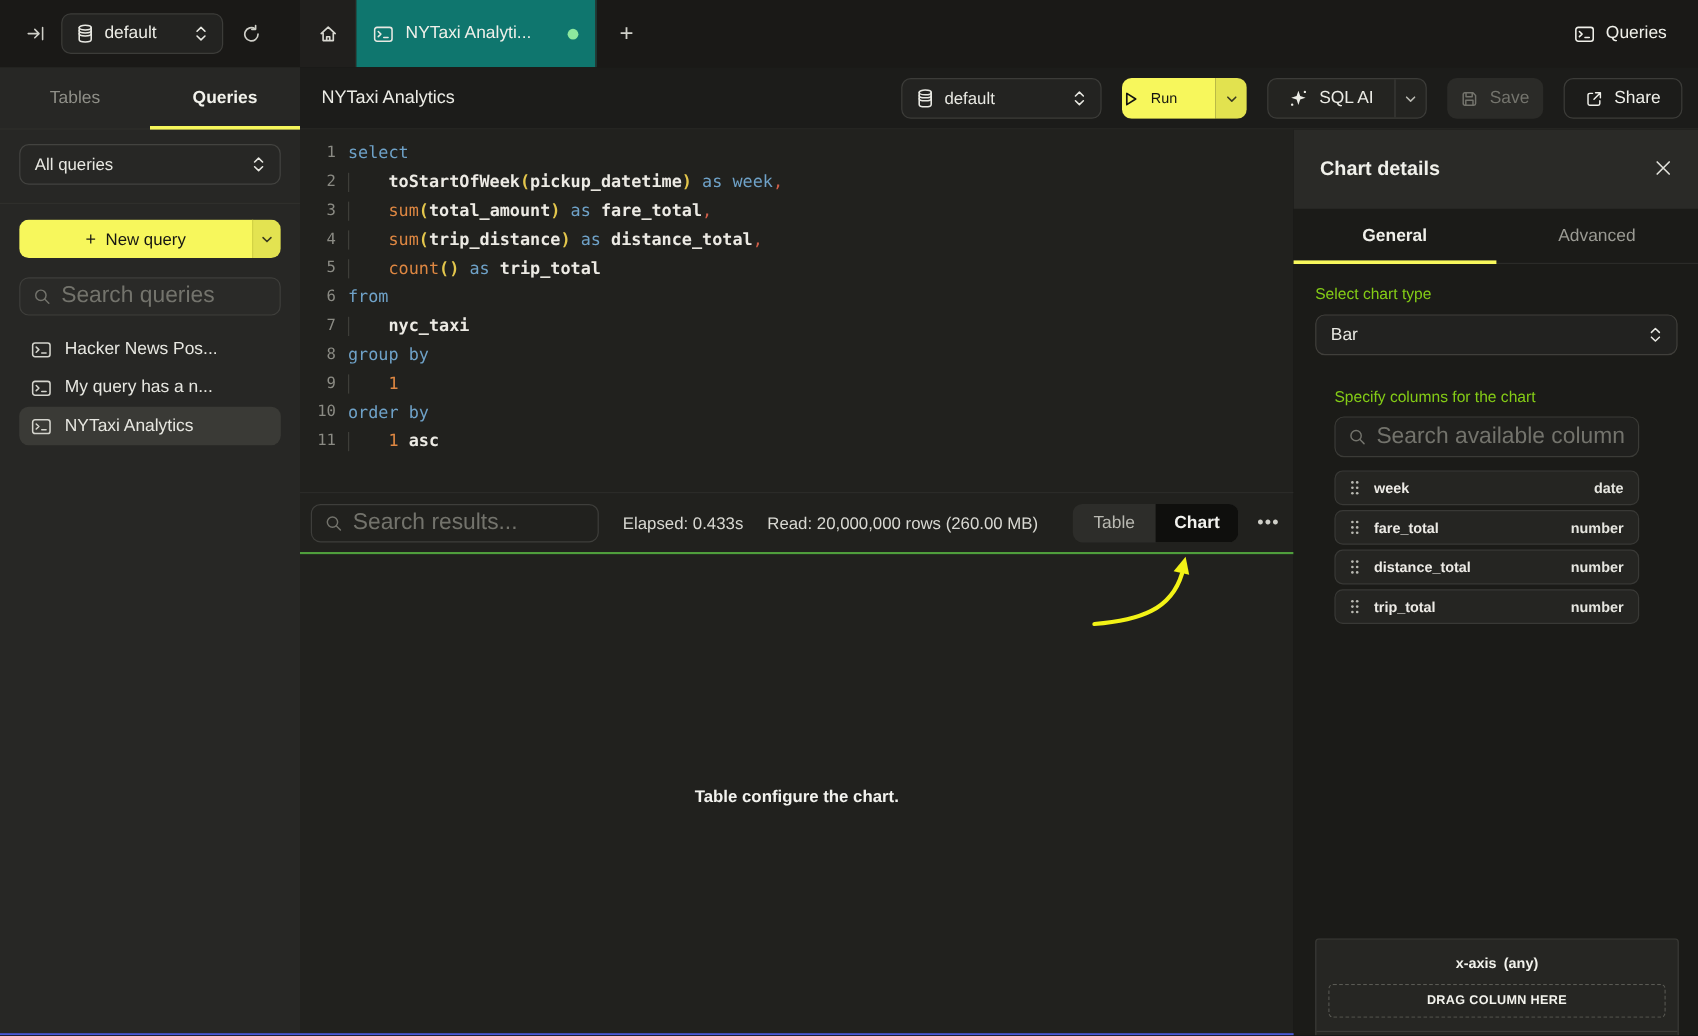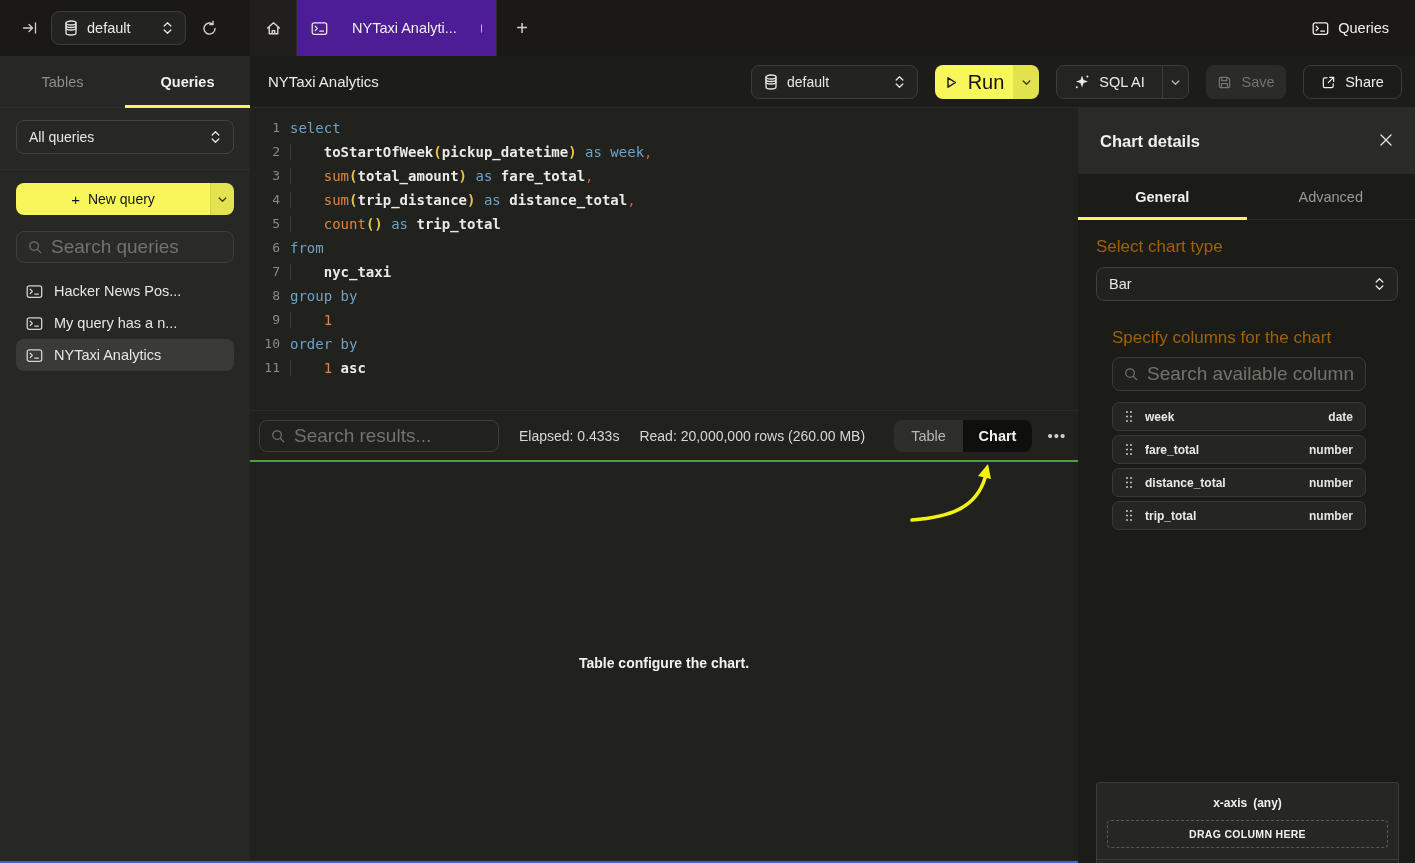--- a/index.html
+++ b/index.html
@@ -13,21 +13,21 @@
   
   .topbar { position:absolute; left:0; top:0; width:1415px; height:56px; background:#1a1917; }
   .tb-left { position:absolute; left:0; top:0; width:250px; height:56px; display:flex; align-items:center; padding-left:16px; }
   .iconbtn { color:#cfcfc8; display:inline-flex; align-items:center; justify-content:center; width:28px; height:28px; }
   .select { display:inline-flex; align-items:center; gap:9px; height:34px; background:#232321; border:1px solid #3c3c39; border-radius:8px; padding:0 12px; color:#ececе6; font-size:14px; }
   .tb-select { width:135px; margin-left:7px; color:#ececе6; }
   .tb-select .lbl { flex:1; text-align:left; font-size:14.5px; color:#ecece6; }
   .tb-refresh { margin-left:9px; }
   .tabstrip { position:absolute; left:250px; top:0; height:56px; display:flex; }
   .tab-home { width:47px; height:56px; background:#201f1d; border-right:1px solid #2c2c29; display:flex; align-items:center; justify-content:center; color:#d8d8d1; }
-  .tab-active { width:200px; height:56px; background:#4c1d95; border-right:1px solid #2c2c29; display:flex; align-items:center; gap:24px; padding:0 14px; }
+  .tab-active { width:200px; height:56px; background:#0f766e; border-right:1px solid #2c2c29; display:flex; align-items:center; gap:10px; padding:0 14px; }
   .tab-active .t-lbl { font-size:14.5px; color:#f0f0ea; flex:1; white-space:nowrap; }
   .dot-green { width:9px; height:9px; border-radius:50%; background:#8de89e; }
   .tab-plus { width:50px; height:56px; display:flex; align-items:center; justify-content:center; color:#d0d0c9; font-size:20px; font-weight:300; }
   .tb-queries { position:absolute; right:26px; top:14px; height:28px; display:flex; align-items:center; gap:9px; color:#f0f0ea; font-size:14.5px; }
 
   
   .sidebar { position:absolute; left:0; top:56px; width:250px; height:807px; background:#272725; }
   .sb-tabs { display:flex; height:52px; border-bottom:1px solid #2f2f2c; }
   .sb-tab { width:125px; display:flex; align-items:center; justify-content:center; font-size:14.5px; color:#8f8f88; position:relative; }
   .sb-tab.active { color:#f2f2ec; font-weight:700; }
@@ -50,21 +50,21 @@
   .q-item .ic { color:#d4d4cd; }
   .sb-blue { position:absolute; left:0; bottom:0; width:1078px; height:2px; background:#4a59d8; z-index:5; }
 
   
   .mainhdr { position:absolute; left:250px; top:56px; width:1165px; height:52px; background:#1c1c1a; border-bottom:1px solid #2b2b29; display:flex; align-items:center; }
   .mh-title { font-size:15px; color:#ecece6; margin-left:18px; }
   .mh-right { position:absolute; right:13px; top:9px; display:flex; align-items:center; gap:17px; }
   .mh-select { width:167px; }
   .mh-select .lbl { flex:1; text-align:left; }
   .splitbtn { display:flex; height:34px; border-radius:8px; overflow:hidden; }
-  .run-main { width:78px; background:#f7f75c; color:#141411; font-size:20px; display:flex; align-items:center; justify-content:center; gap:9px; }
+  .run-main { width:78px; background:#f7f75c; color:#141411; font-size:12px; display:flex; align-items:center; gap:9px; }
   .run-chev { width:26px; background:#e2e24f; color:#3a3a20; display:flex; align-items:center; justify-content:center; }
   .sqlai { border:1px solid #3c3c39; background:#242421; }
   .sqlai-main { width:105px; display:flex; align-items:center; justify-content:center; gap:9px; color:#ecece6; font-size:14.5px; }
   .sqlai-chev { width:26px; color:#b9b9b2; display:flex; align-items:center; justify-content:center; border-left:1px solid #3c3c39; }
   .savebtn { width:80px; height:34px; background:#2b2b28; border-radius:8px; color:#74746d; font-size:14.5px; display:flex; align-items:center; justify-content:center; gap:9px; cursor:default; }
   .sharebtn { width:99px; height:34px; border:1px solid #3c3c39; border-radius:8px; color:#f0f0ea; font-size:14.5px; display:flex; align-items:center; justify-content:center; gap:9px; }
 
   
   .editor { position:absolute; left:250px; top:108px; width:828px; height:302px; background:#21211e; padding-top:8px; font-family:"DejaVu Sans Mono", monospace; font-size:14px; }
   .code-line { display:flex; height:24px; line-height:24px; }
@@ -97,21 +97,21 @@
   
   .panel { position:absolute; left:1078px; top:108px; width:337px; height:799px; background:#1b1b18; }
   .pn-hdr { height:66px; background:#2a2a27; display:flex; align-items:center; justify-content:space-between; padding:0 22px; }
   .pn-title { font-size:16.5px; font-weight:700; color:#f0f0ea; }
   .pn-close { color:#e0e0da; }
   .pn-tabs { display:flex; height:46px; border-bottom:1px solid #2b2b28; }
   .pn-tab { width:50%; display:flex; align-items:center; justify-content:center; font-size:14.5px; color:#9a9a93; position:relative; }
   .pn-tab.active { color:#f0f0ea; font-weight:600; }
   .pn-tab.active::after { content:""; position:absolute; left:0; right:0; bottom:-1px; height:3px; background:#f7f75c; }
   .pn-body { position:relative; height:643px; padding:17px 17px 0 18px; }
-  .pn-label { font-size:17px; color:#a16207; }
+  .pn-label { font-size:13px; color:#84cc16; }
   .pn-select { width:302px; margin-top:10px; background:#222220; border-color:#403f3b; }
   .pn-select .lbl { flex:1; text-align:left; font-size:14.5px; }
   .cols-block { margin-left:16px; margin-top:27px; width:254px; }
   .cols-search { margin-top:9px; height:34px; background:#20201e; border-color:#3b3b37; }
   .col-rows { margin-top:11px; }
   .col-row { display:flex; align-items:center; height:29px; margin-bottom:4px; border:1px solid #393936; background:#252522; border-radius:7px; padding:0 12px; }
   .col-row .ic { color:#b9b9b2; }
   .col-name { margin-left:12px; font-size:12px; font-weight:700; color:#eceae5; }
   .col-type { margin-left:auto; font-size:12px; font-weight:700; color:#e5e5df; }
   .axisbox { position:absolute; left:18px; top:562px; width:303px; height:153px; border:1px solid #3b3b37; background:#262623; border-radius:3px; }

